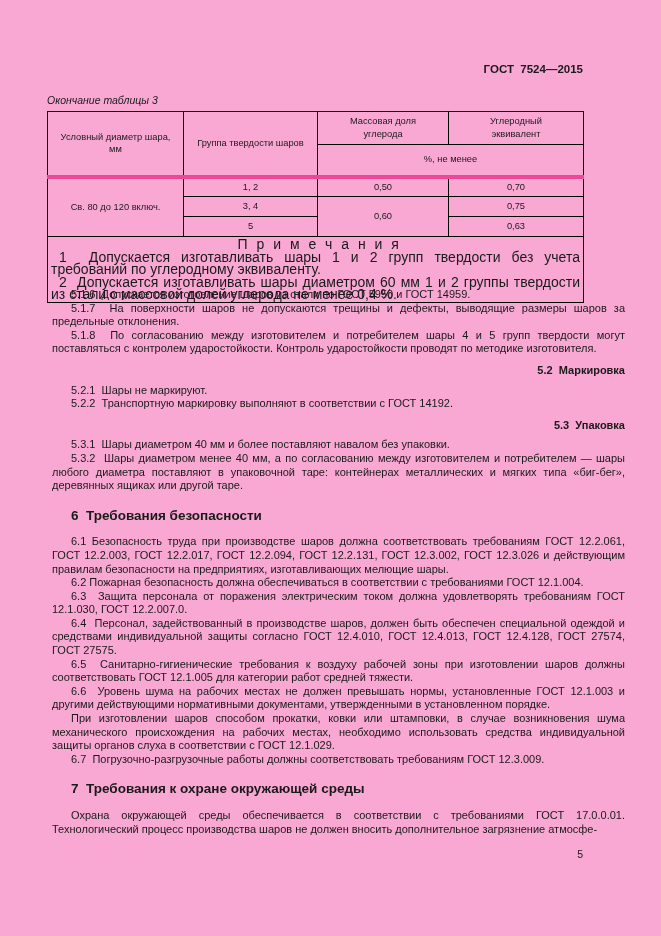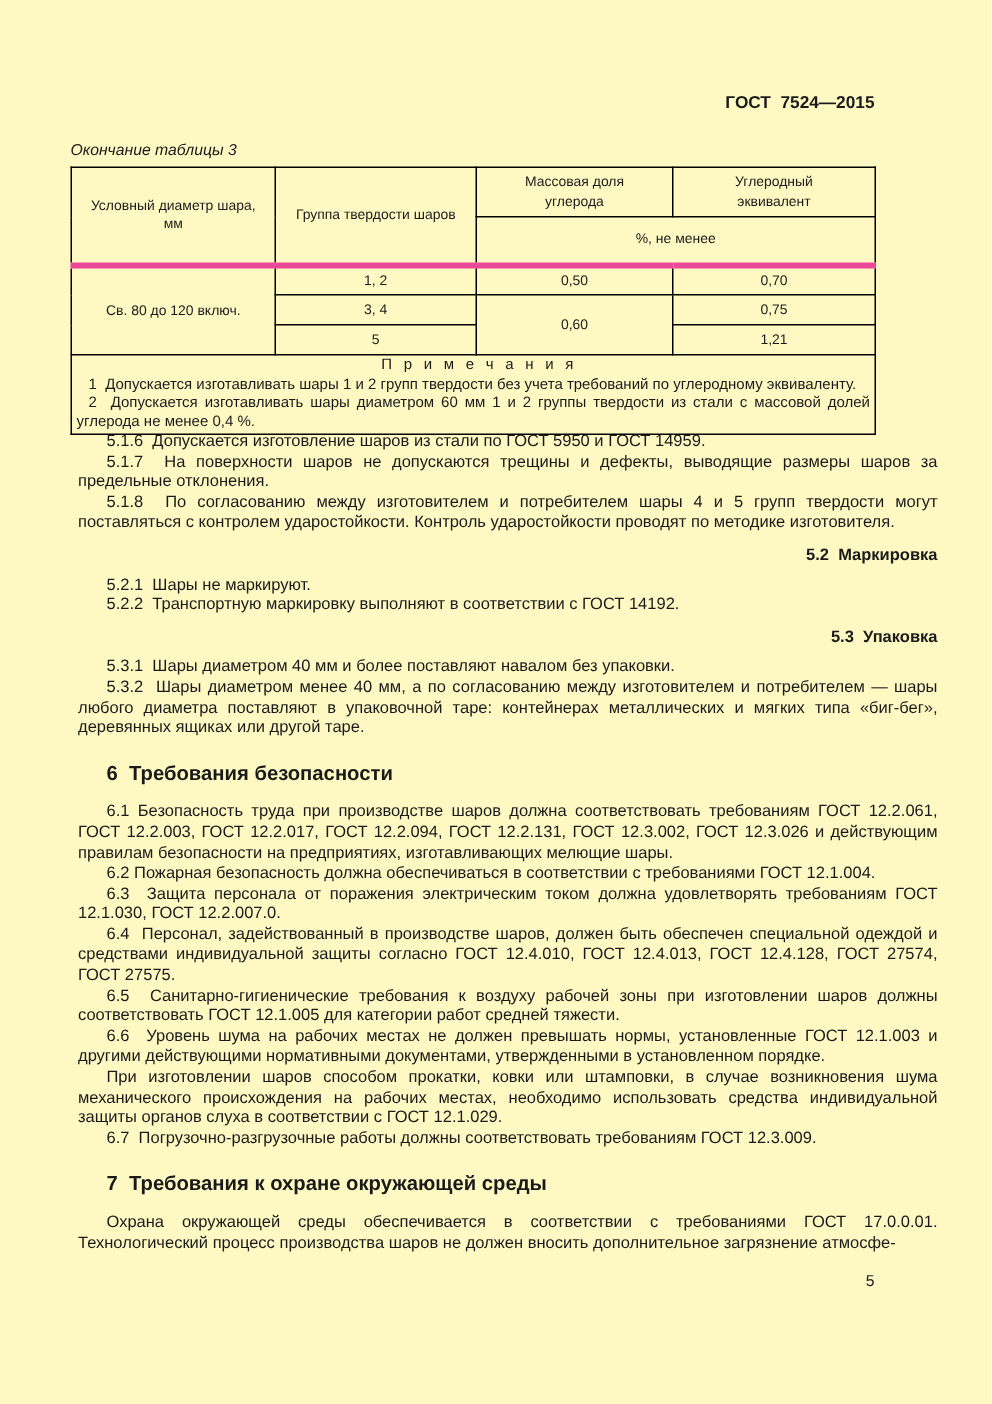--- a/index.html
+++ b/index.html
@@ -2,21 +2,21 @@
 <html><head>
 <meta charset="utf-8">
 <style>
   html,body{margin:0;padding:0;background:#ffffff;}
   body{
     width:661px;height:936px;
     font-family:"Liberation Sans","DejaVu Sans",sans-serif;
     color:#1a1a1a;
     -webkit-font-smoothing:antialiased;
   }
-  .page{position:relative;width:661px;height:936px;background:#fef9c3;overflow:hidden;}
+  .page{position:relative;width:661px;height:936px;background:#f9a8d4;overflow:hidden;}
 
   .running-header{
     position:absolute;top:63px;left:40px;width:543px;
     text-align:right;font-weight:bold;font-size:11.5px;white-space:pre;
   }
   .table-caption{
     position:absolute;top:94px;left:47px;
     font-style:italic;font-size:10.5px;
   }
 
@@ -32,21 +32,21 @@
   }
   table.t3 tr.hdr1 th{height:33px;}
   table.t3 tr.hdr2 th{height:32px;}
   table.t3 tr.body-row td{height:20px;}
   table.t3 tr.first-body td{border-top:4px solid #ec4899;}
   .pre{white-space:pre-line;}
 
   td.notes{
     text-align:left;vertical-align:top;
     padding:3px 5px 5px 5px;
-    font-size:10px;line-height:12.5px;
+    font-size:14px;line-height:12.5px;
   }
   .notes-title{letter-spacing:2.5px;text-indent:8px;}
   p.note{margin:0;text-indent:8px;text-align:justify;}
 
   .body-text{
     position:absolute;top:288px;left:52px;width:573px;
     font-size:11px;line-height:13.6px;text-align:justify;
   }
   .body-text p{margin:0;text-indent:19px;}
   .body-text h3{
@@ -97,21 +97,21 @@
       <td>0,50</td>
       <td>0,70</td>
     </tr>
     <tr class="body-row">
       <td>3, 4</td>
       <td rowspan="2">0,60</td>
       <td>0,75</td>
     </tr>
     <tr class="body-row">
       <td>5</td>
-      <td>1,21</td>
+      <td>0,63</td>
     </tr>
     <tr>
       <td colspan="4" class="notes">
         <div class="notes-title">П р и м е ч а н и я</div>
         <p class="note">1&nbsp; Допускается изготавливать шары 1 и 2 групп твердости без учета требований по углеродному эквиваленту.</p>
         <p class="note">2&nbsp; Допускается изготавливать шары диаметром 60 мм 1 и 2 группы твердости из стали с массовой долей углерода не менее 0,4 %.</p>
       </td>
     </tr>
   </tbody>
     </table>

